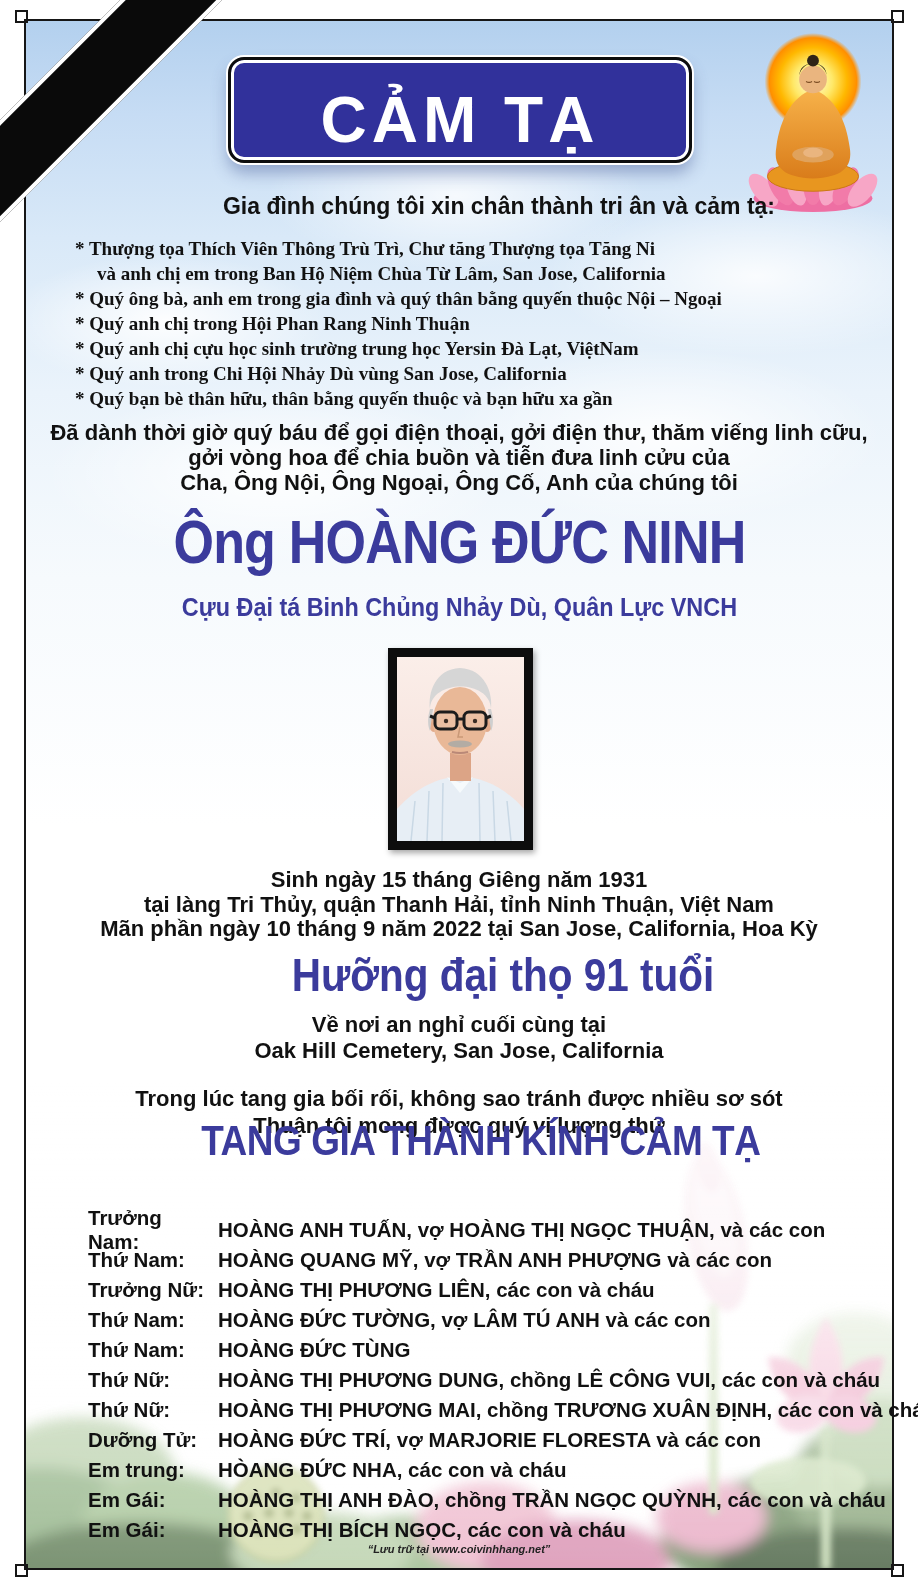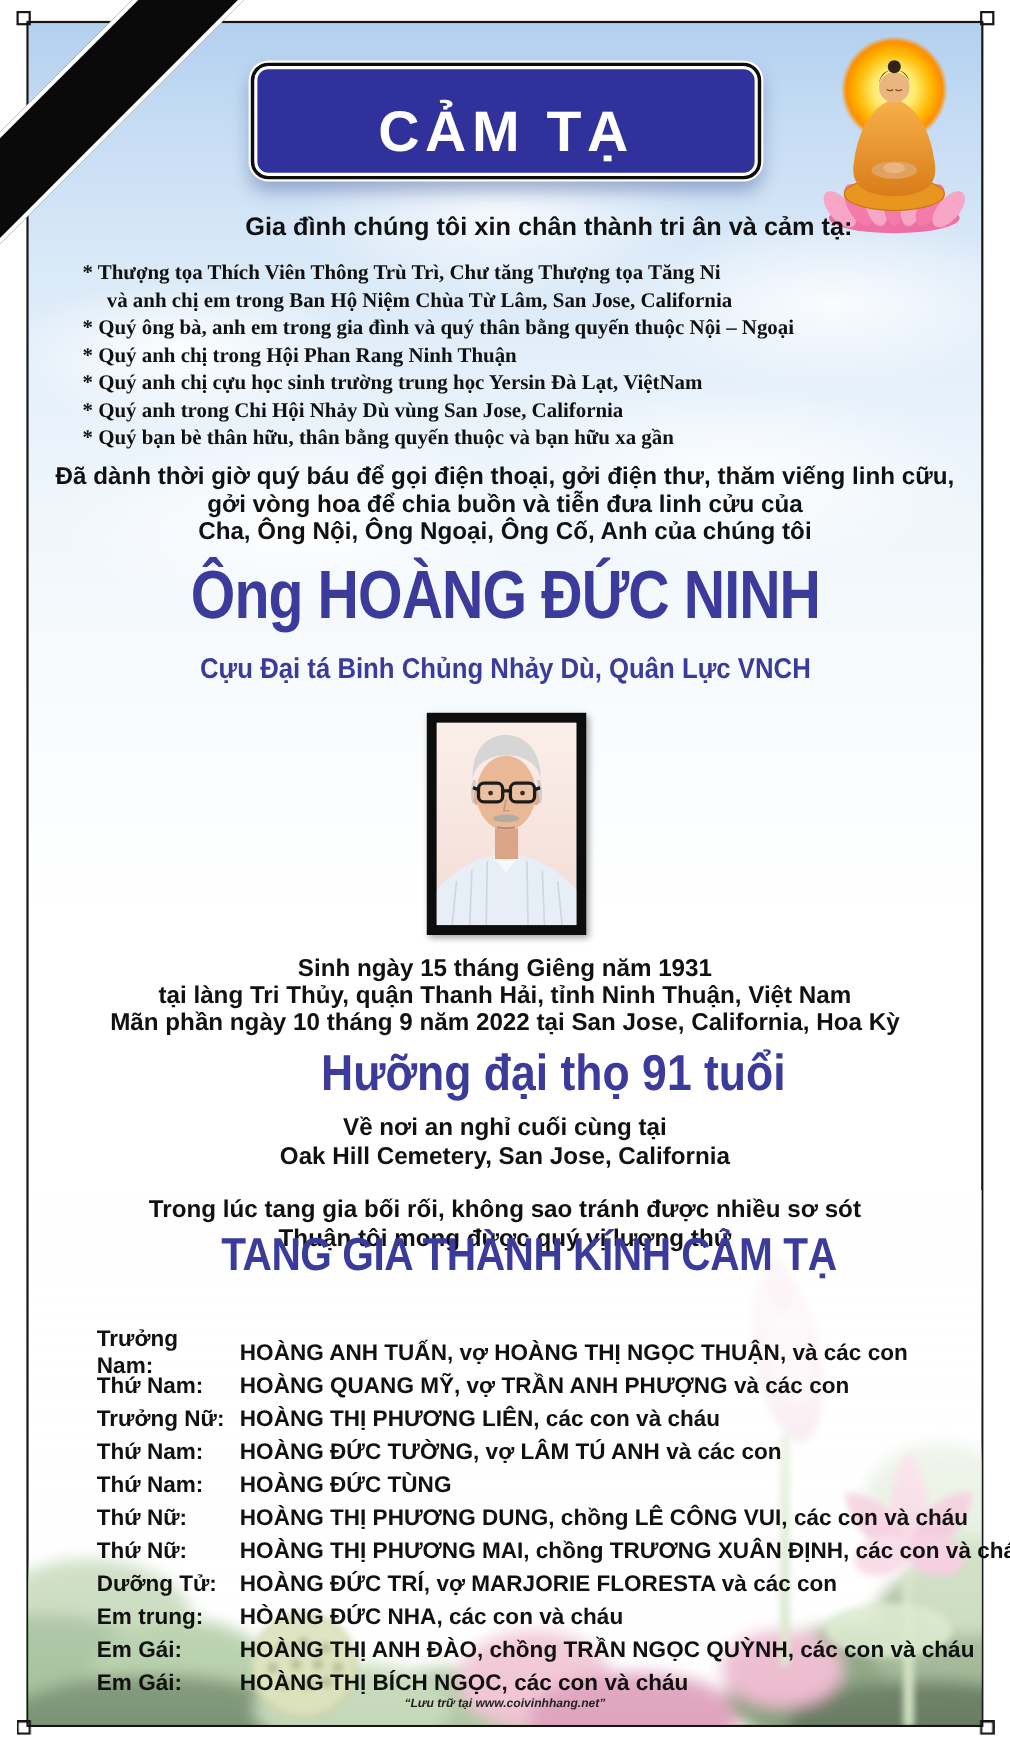--- a/index.html
+++ b/index.html
@@ -40,21 +40,21 @@
     transform:rotate(-45deg);z-index:6;
   }
   
   .plaque{
     position:absolute;left:228px;top:57px;width:458px;height:100px;z-index:5;
     background:var(--plaque-blue);
     border:3px solid #0d0d0d;border-radius:16px;
     box-shadow:0 0 0 2px #ffffff, 0 10px 16px rgba(70,90,150,.45), inset 0 0 0 3px #ffffff;
     display:flex;align-items:center;justify-content:center;
   }
-  .plaque-title{color:#fff;font-size:52px;letter-spacing:5px;line-height:1;padding-bottom:6px;margin-top:26px;}
+  .plaque-title{color:#fff;font-size:64px;letter-spacing:5px;line-height:1;padding-bottom:6px;margin-top:26px;}
   .buddha{position:absolute;left:733px;top:28px;width:160px;height:188px;z-index:5;}
   
   .blk{position:absolute;left:0;width:100%;text-align:center;z-index:5;}
   .intro{top:193px;font-size:23px;padding-left:40px;}
   .thanks{position:absolute;left:75px;top:236px;z-index:5;text-align:left;font-size:19px;line-height:25px;font-family:Liberation Serif, serif;}
   .thanks .cont{padding-left:22px;}
   .tribute{top:421px;font-size:22px;line-height:24.8px;}
   .name-line{top:502px;line-height:80px;z-index:5;}
   .name-line span{display:inline-block;font-size:62px;color:var(--accent-blue);transform:scaleX(.84);white-space:nowrap;letter-spacing:-1px;}
   .subtitle-line{top:592px;line-height:30px;}

